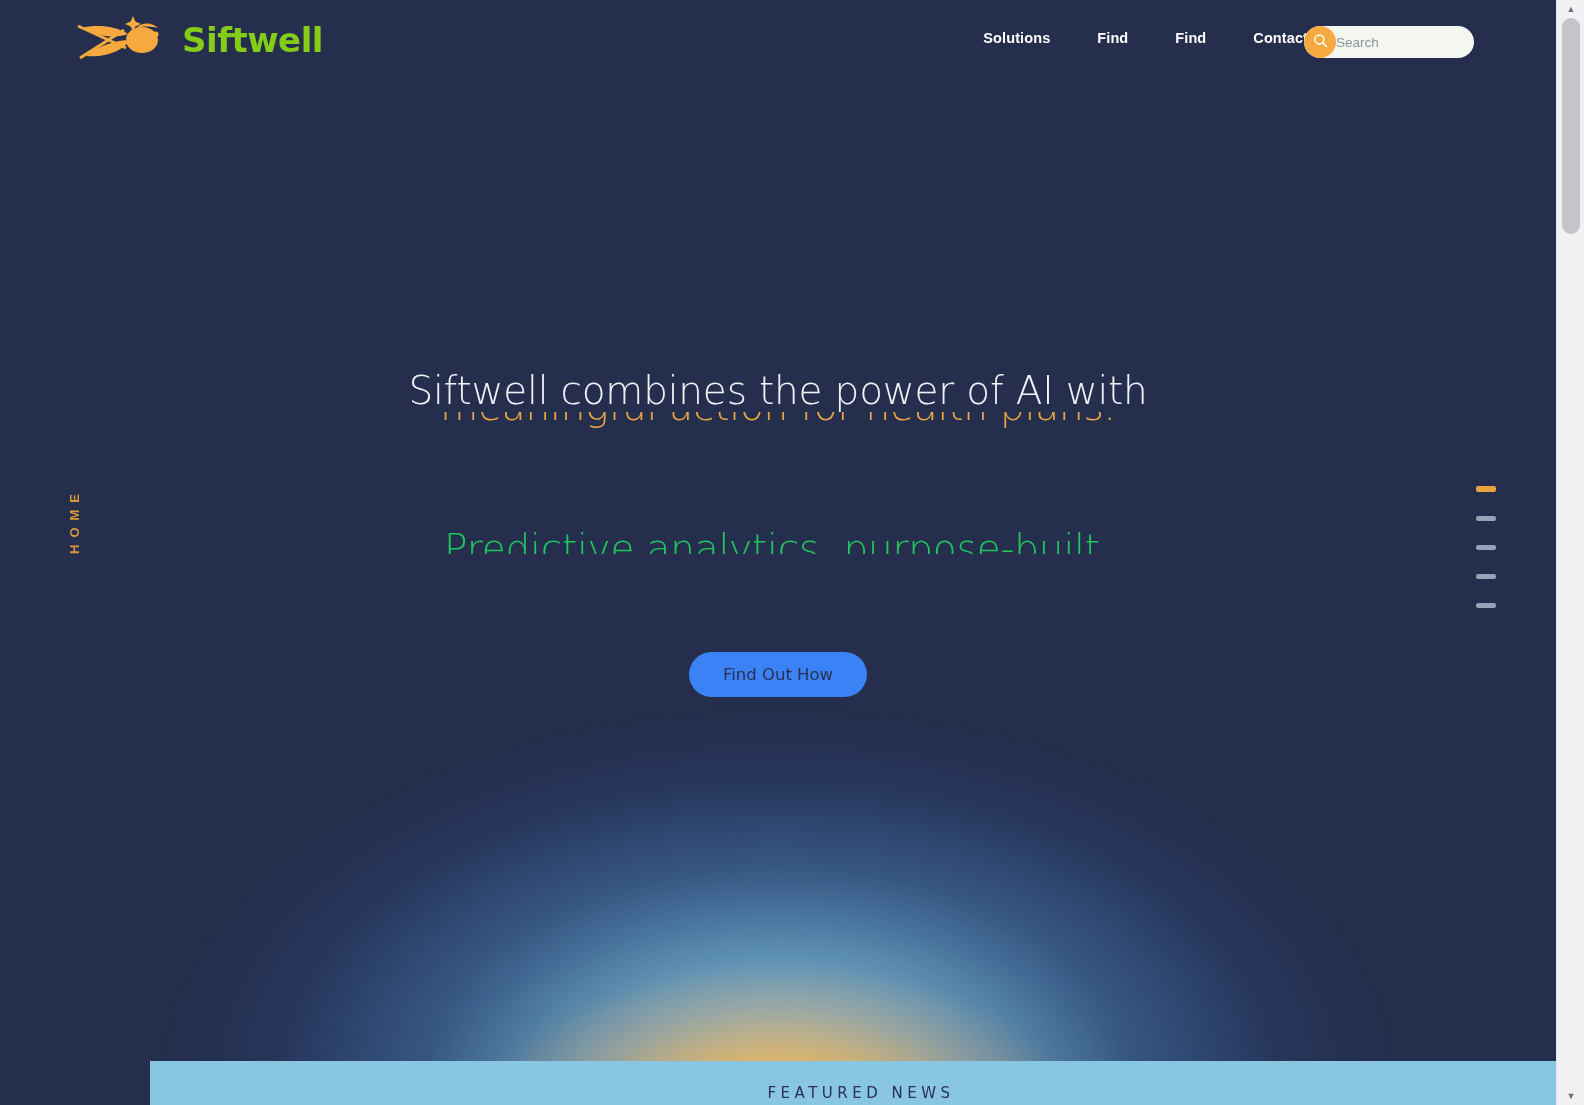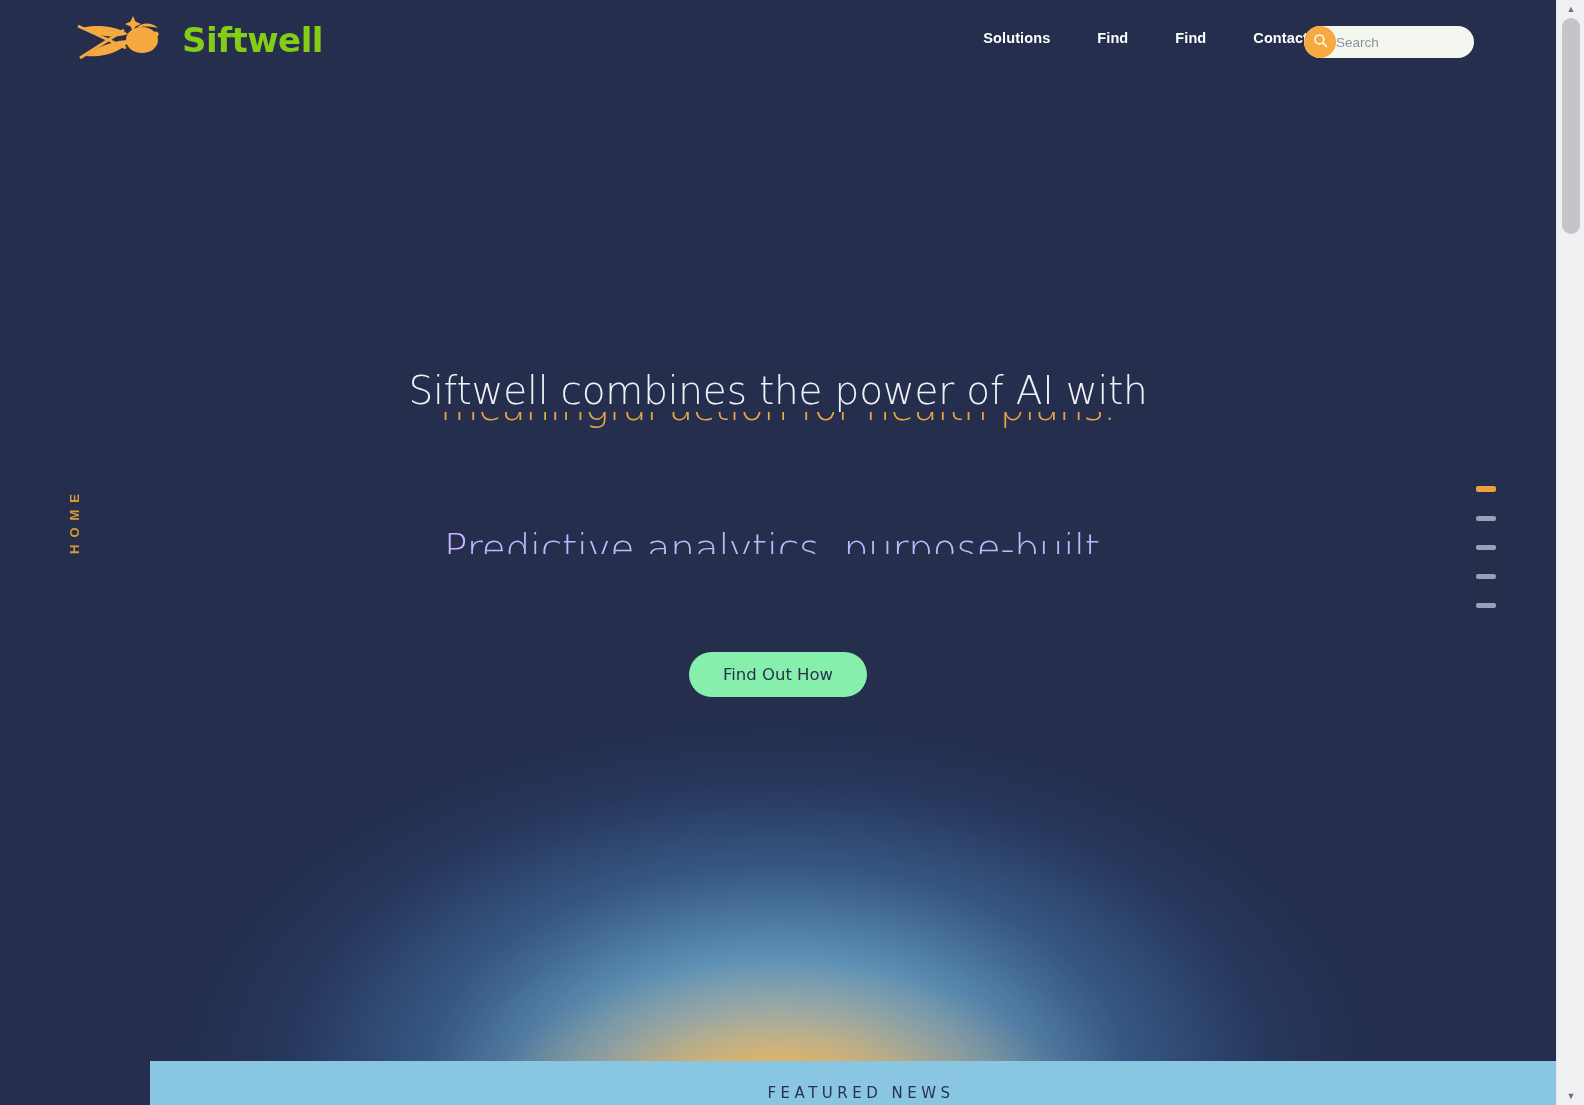--- a/index.html
+++ b/index.html
@@ -137,31 +137,31 @@
     letter-spacing:-0.2px;
     font-family:"DejaVu Sans", sans-serif;
     white-space:nowrap;
   }
   .headline-clip2 {
     position:relative; height:24px; overflow:hidden;
     margin-top:96px;
   }
   .headline-clip2 .inner {
     position:absolute; left:0; top:0px; width:100%;
-    color:#c4b5fd;
+    color:#22c55e;
     font-size:39px; line-height:38px; font-weight:300;
     letter-spacing:-0.2px;
     font-family:"DejaVu Sans", sans-serif;
     white-space:nowrap;
   }
 
   #cta-wrap { position:absolute; left:0; top:652px; width:1556px; text-align:center; }
   #cta-button {
     display:inline-block;
-    background:#86efac; color:#2a3150;
+    background:#3b82f6; color:#2a3150;
     border:none; border-radius:25px;
     padding:0 34px; height:45px; line-height:45px;
     font-size:16.5px; cursor:pointer;
     font-family:"DejaVu Sans", sans-serif;
   }
 
   
   #aurora {
     position:absolute; left:0; bottom:44px;
     width:1556px; height:480px;

